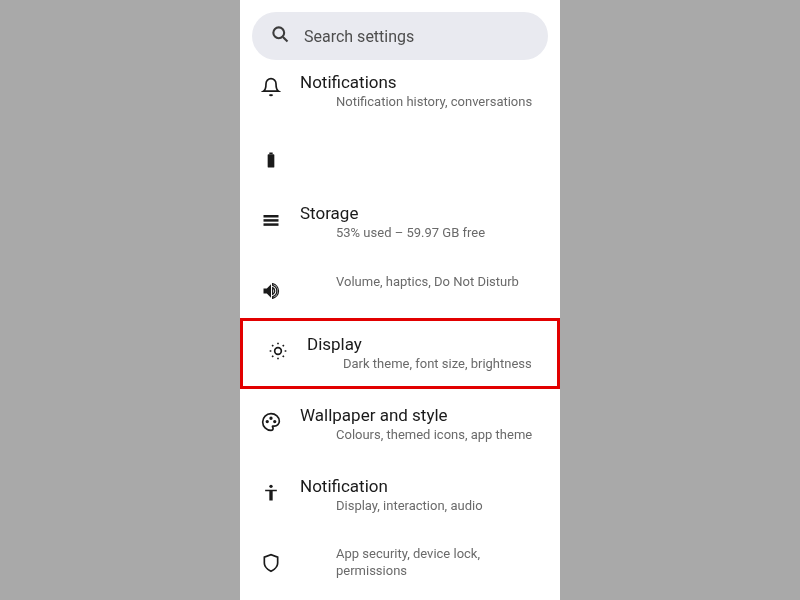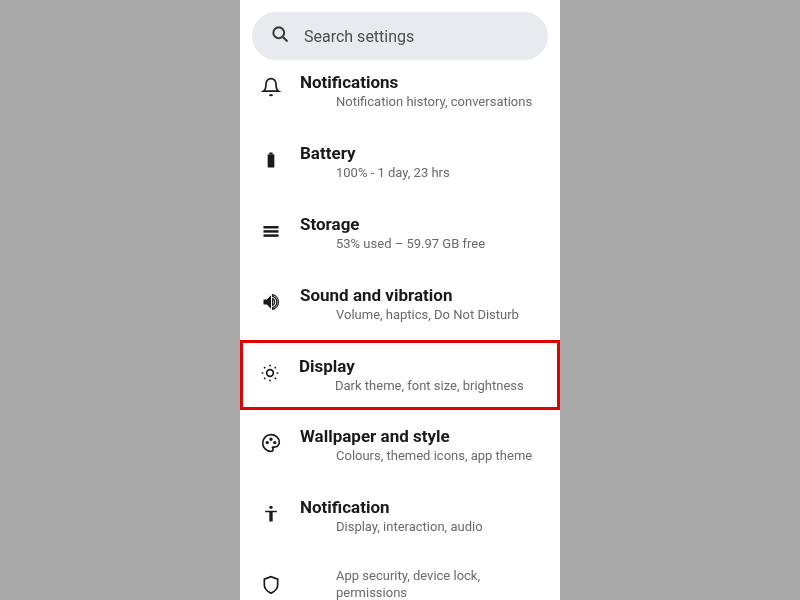--- a/index.html
+++ b/index.html
@@ -48,21 +48,21 @@
     }
     .settings-item {
       display: flex;
       align-items: flex-start;
       padding: 16px 20px 16px 20px;
       gap: 18px;
     }
     .settings-item.highlighted {
       border: 3px solid #e20000;
       margin: 0 0px;
-      padding: 13px 17px 13px 16px;
+      padding: 13px 17px 13px 24px;
     }
     .item-icon {
       width: 22px;
       height: 22px;
       display: flex;
       align-items: center;
       justify-content: center;
       margin-top: 6px;
       color: #1a1a1a;
       flex-shrink: 0;
@@ -70,21 +70,21 @@
     .item-icon svg {
       width: 20px;
       height: 20px;
     }
     .item-text {
       flex: 1;
     }
     .item-title {
       font-size: 17px;
       color: #1a1a1a;
-      font-weight: 700;
+      font-weight: 400;
       margin-bottom: 2px;
     }
     .item-subtitle {
       font-size: 13px;
       color: #6a6a6a;
       line-height: 1.3;
       margin-left: 36px;
     }
     .first-item {
       padding-top: 8px;
@@ -123,24 +123,20 @@
       </div>
     </div>
 
     <div class="settings-item">
       <span class="item-icon">
         <svg viewBox="0 0 24 24" fill="currentColor">
           <rect x="8" y="5" width="8" height="16" rx="1"></rect>
           <rect x="10" y="3" width="4" height="2"></rect>
         </svg>
       </span>
-      <div class="item-text">
-        <div class="item-title">Battery</div>
-        <div class="item-subtitle">100% - 1 day, 23 hrs</div>
-      </div>
     </div>
 
     <div class="settings-item">
       <span class="item-icon">
         <svg viewBox="0 0 24 24" fill="currentColor">
           <rect x="3" y="6" width="18" height="3"></rect>
           <rect x="3" y="11" width="18" height="3"></rect>
           <rect x="3" y="16" width="18" height="3"></rect>
         </svg>
       </span>
@@ -152,21 +148,20 @@
 
     <div class="settings-item">
       <span class="item-icon">
         <svg viewBox="0 0 24 24" fill="currentColor">
           <path d="M3 9v6h4l5 5V4L7 9H3z"></path>
           <path d="M16.5 12c0-1.77-1.02-3.29-2.5-4.03v8.05c1.48-.73 2.5-2.25 2.5-4.02z" fill="none" stroke="currentColor" stroke-width="1.5"></path>
           <path d="M14 3.23v2.06c2.89.86 5 3.54 5 6.71s-2.11 5.85-5 6.71v2.06c4.01-.91 7-4.49 7-8.77s-2.99-7.86-7-8.77z" fill="none" stroke="currentColor" stroke-width="1.5"></path>
         </svg>
       </span>
       <div class="item-text">
-        <div class="item-title">Sound and vibration</div>
         <div class="item-subtitle">Volume, haptics, Do Not Disturb</div>
       </div>
     </div>
 
     <div class="settings-item highlighted">
       <span class="item-icon">
         <svg viewBox="0 0 24 24" fill="none" stroke="currentColor" stroke-width="2">
           <circle cx="12" cy="12" r="4"></circle>
           <path d="M12 2v2M12 20v2M4.93 4.93l1.41 1.41M17.66 17.66l1.41 1.41M2 12h2M20 12h2M4.93 19.07l1.41-1.41M17.66 6.34l1.41-1.41"></path>
         </svg>

